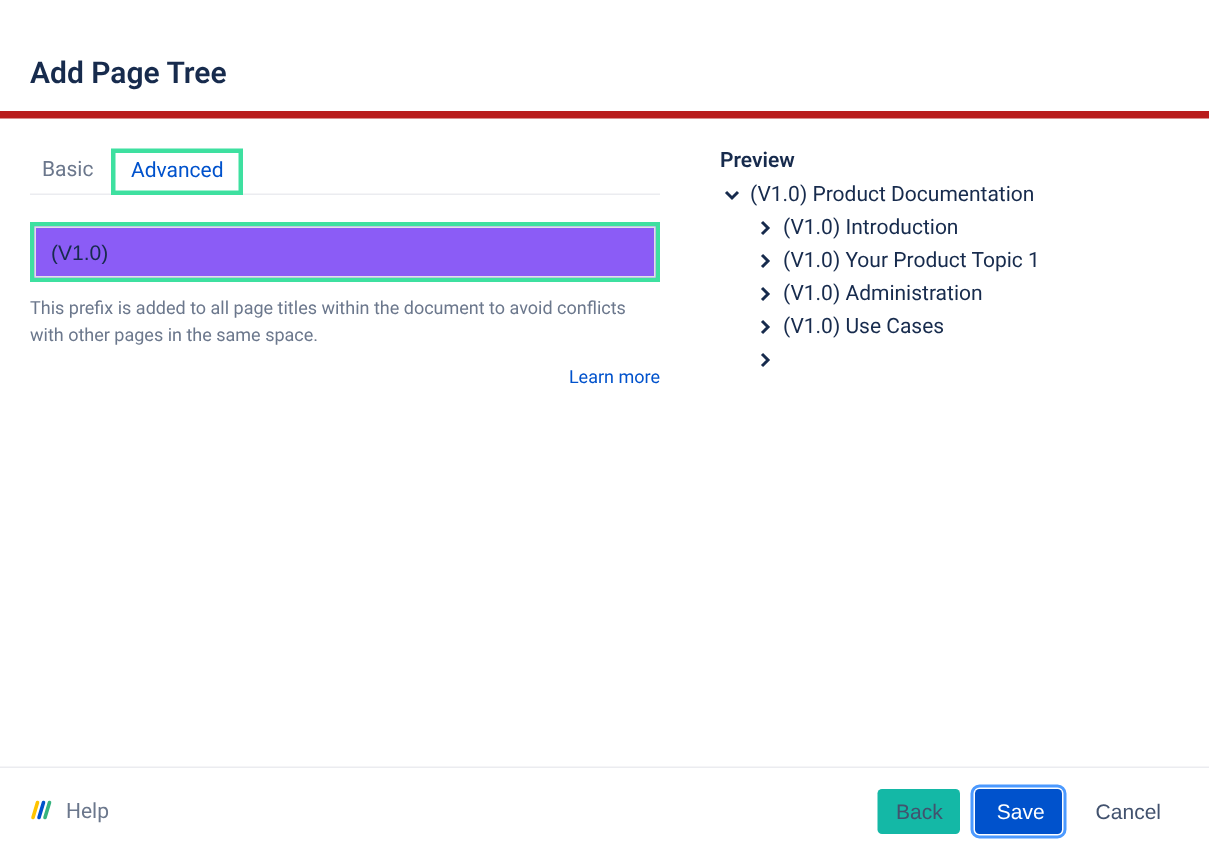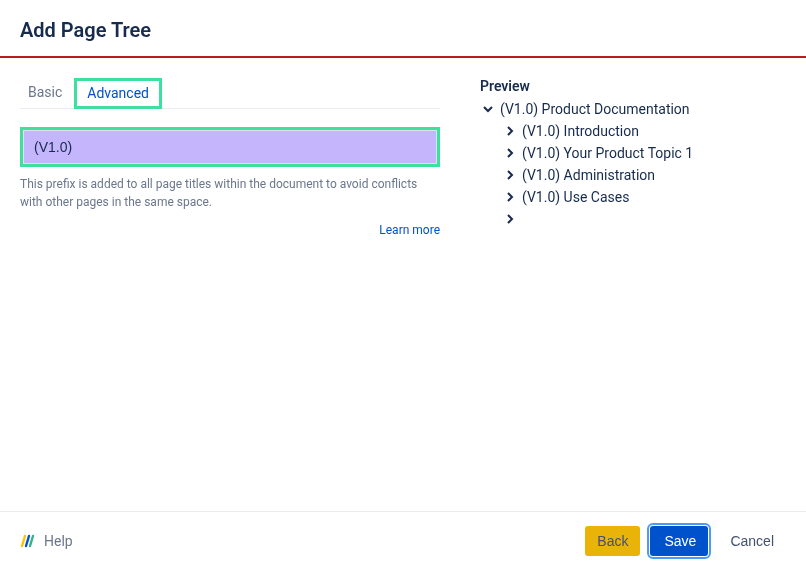--- a/index.html
+++ b/index.html
@@ -8,21 +8,22 @@
     font-family: -apple-system, BlinkMacSystemFont, "Segoe UI", Roboto, Helvetica, Arial, sans-serif;
     color: #172b4d;
     background: #fff;
     width: 806px;
     height: 570px;
     display: flex;
     flex-direction: column;
   }
   .header {
     padding: 18px 4px 14px 20px;
-    border-bottom: 2px solid #b91c1c;
+    border-bottom: 5px solid #b91c1c;
+    margin-top: 18px;
   }
   .header h1 {
     margin: 0;
     font-size: 20px;
     font-weight: 600;
     color: #172b4d;
   }
   .content {
     flex: 1;
     display: flex;
@@ -64,21 +65,21 @@
     padding: 0;
     margin-bottom: 8px;
   }
   .input-wrap input {
     width: 100%;
     border: 1px solid #dfe1e6;
     padding: 8px 10px;
     font-size: 14px;
     color: #172b4d;
     outline: none;
-    background: #c4b5fd;
+    background: #8b5cf6;
   }
   .help-row {
     display: flex;
     align-items: flex-end;
     justify-content: space-between;
     gap: 12px;
     flex-direction: column;
   }
   .help-text {
     font-size: 12px;
@@ -147,21 +148,21 @@
     gap: 10px;
   }
   .btn {
     font-size: 14px;
     padding: 7px 12px;
     border-radius: 3px;
     cursor: pointer;
     border: none;
   }
   .btn-back {
-    background: #eab308;
+    background: #14b8a6;
     color: #42526e;
   }
   .btn-save {
     background: #0052cc;
     color: #fff;
     outline: 2px solid #4c9aff;
     outline-offset: 1px;
     padding-left: 14px;
   }
   .btn-cancel {

